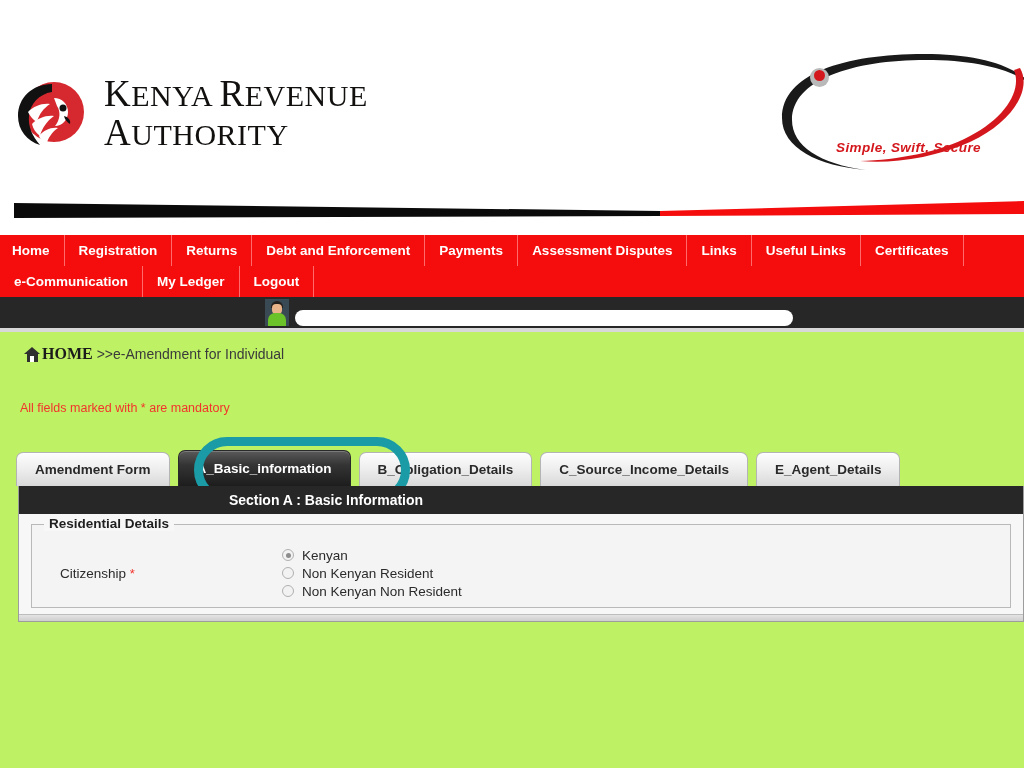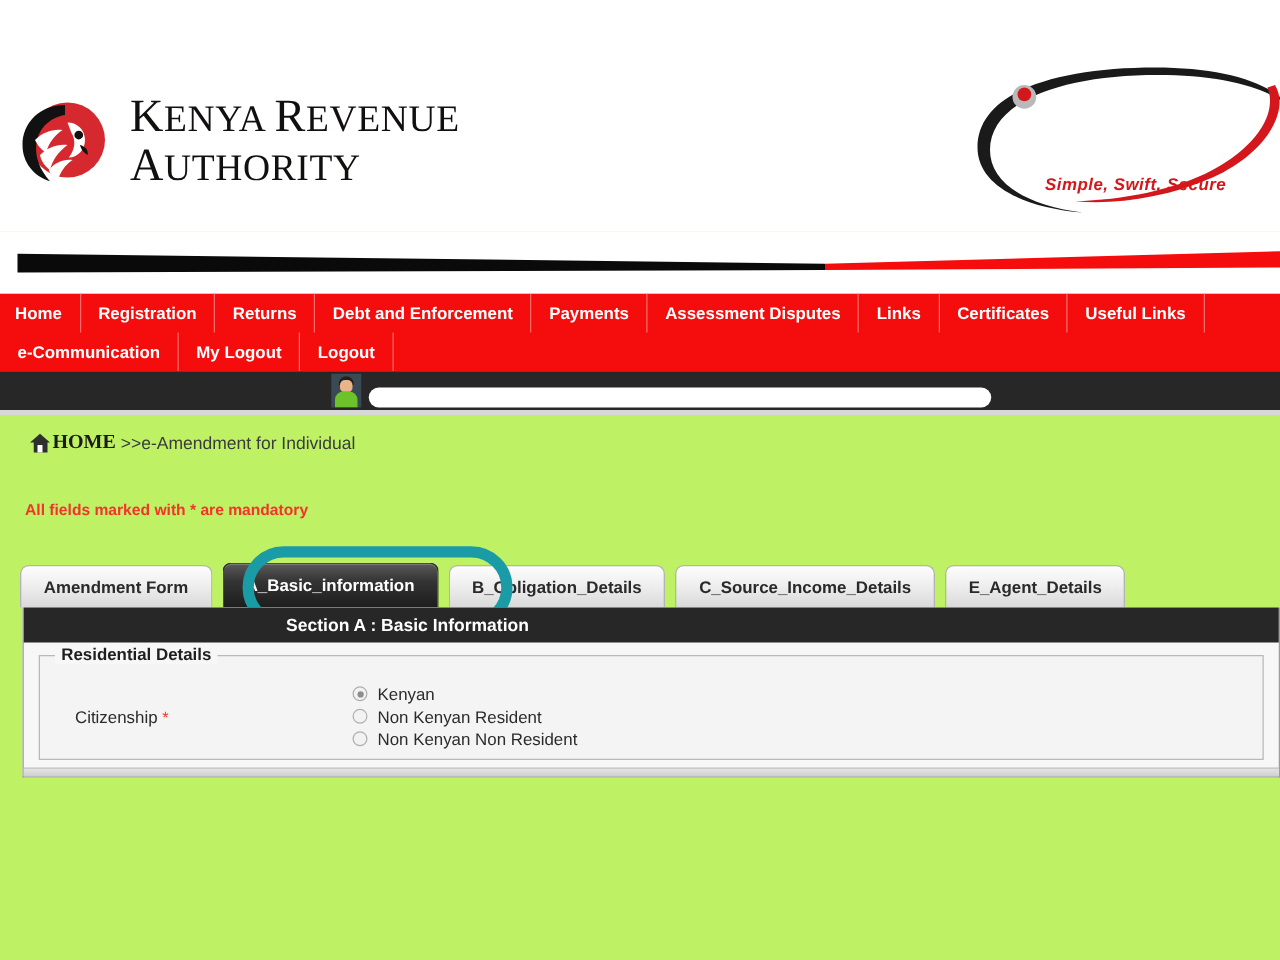--- a/index.html
+++ b/index.html
@@ -88,21 +88,21 @@
     border-bottom:7px solid #2f2f2f;
   }
   .home-body { position:absolute; left:3px; top:6px; width:11px; height:9px; background:#2f2f2f; }
   .home-door { position:absolute; left:6px; top:9px; width:4px; height:6px; background:#ffffff; }
   .bc-home { font-family:"Liberation Serif", serif; font-weight:bold; font-size:16px; color:#1b1b1b; }
   .bc-rest { font-size:14px; color:#3b3b3b; margin-left:4px; }
 
   
   .mandatory {
     position:absolute; left:20px; top:401px;
-    font-size:12.5px; font-weight:bold; color:#f2342c;
+    font-size:12.5px; font-weight:normal; color:#f2342c;
   }
 
   
   .tabstrip { position:absolute; left:16px; top:448px; width:952px; height:38px; display:flex; align-items:flex-end; }
   .tab {
     height:34px; display:flex; align-items:center; justify-content:center;
     padding:0 18px; margin-right:8px;
     font-size:13.5px; font-weight:bold; color:#2a2a2a;
     background:linear-gradient(to bottom,#fdfdfd 0%,#efefef 45%,#d9d9d9 100%);
     border:1px solid #b4b4b4; border-bottom:none;
@@ -208,26 +208,26 @@
 
   <div class="nav">
     <div class="nav-row row1">
       <div class="nav-item">Home</div>
       <div class="nav-item">Registration</div>
       <div class="nav-item">Returns</div>
       <div class="nav-item">Debt and Enforcement</div>
       <div class="nav-item">Payments</div>
       <div class="nav-item">Assessment Disputes</div>
       <div class="nav-item">Links</div>
+      <div class="nav-item">Useful Links</div>
       <div class="nav-item">Certificates</div>
-      <div class="nav-item">Useful Links</div>
     </div>
     <div class="nav-row row2">
       <div class="nav-item">e-Communication</div>
-      <div class="nav-item">My Logout</div>
+      <div class="nav-item">My Ledger</div>
       <div class="nav-item">Logout</div>
     </div>
   </div>
 
   <div class="userbar"></div>
   <div class="avatar">
     <div class="av-hair"></div>
       <div class="av-face"></div>
       <div class="av-body"></div>
   </div>

